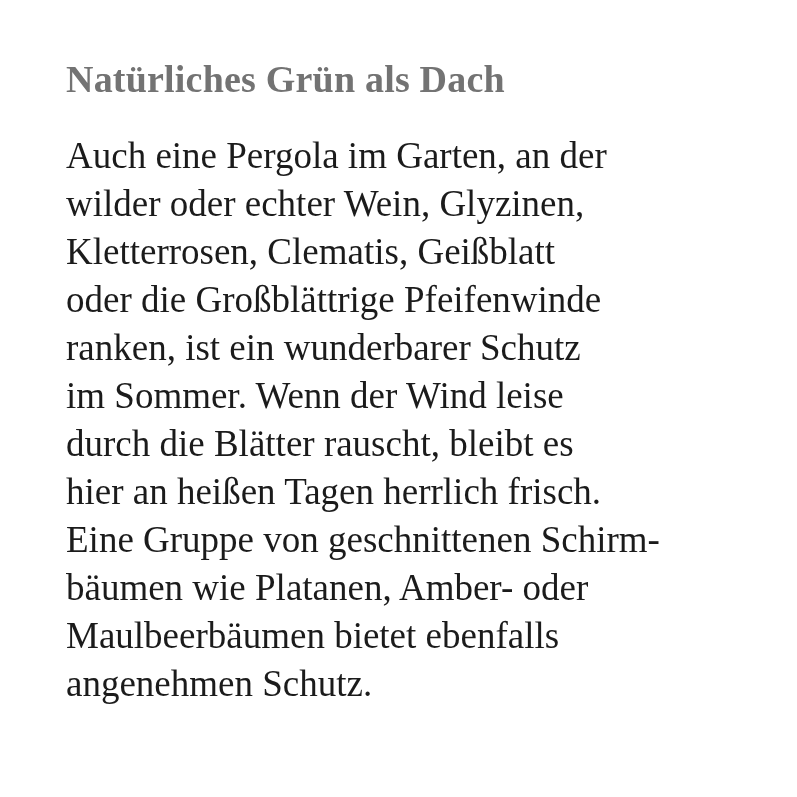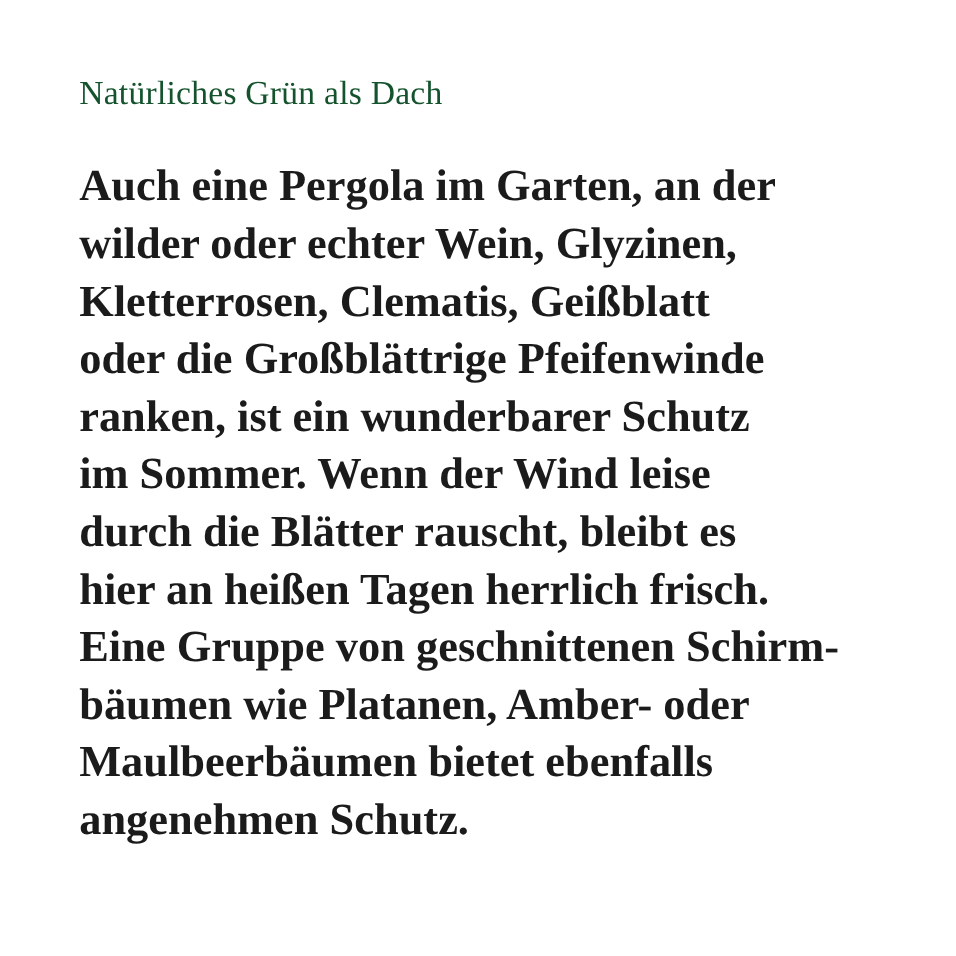--- a/index.html
+++ b/index.html
@@ -15,31 +15,31 @@
     color: #1b1b1b;
   }
   .article {
     box-sizing: border-box;
     width: 797px;
     height: 797px;
     padding: 56px 60px 0 66px;
   }
   .article h1 {
     margin: 0;
-    font-size: 28px;
+    font-size: 38px;
     line-height: 46px;
-    font-weight: 400;
+    font-weight: 700;
     letter-spacing: 0.2px;
-    color: #14532d;
+    color: #737373;
   }
   .article p {
     margin: 30px 0 0 0;
     font-size: 37px;
     line-height: 48px;
-    font-weight: 700;
+    font-weight: 400;
     white-space: pre-line; 
     color: #1b1b1b;
   }
 </style>
 </head>
 <body>
 
 <main class="article">
   <h1>Natürliches Grün als Dach</h1>
   <p>Auch eine Pergola im Garten, an der

